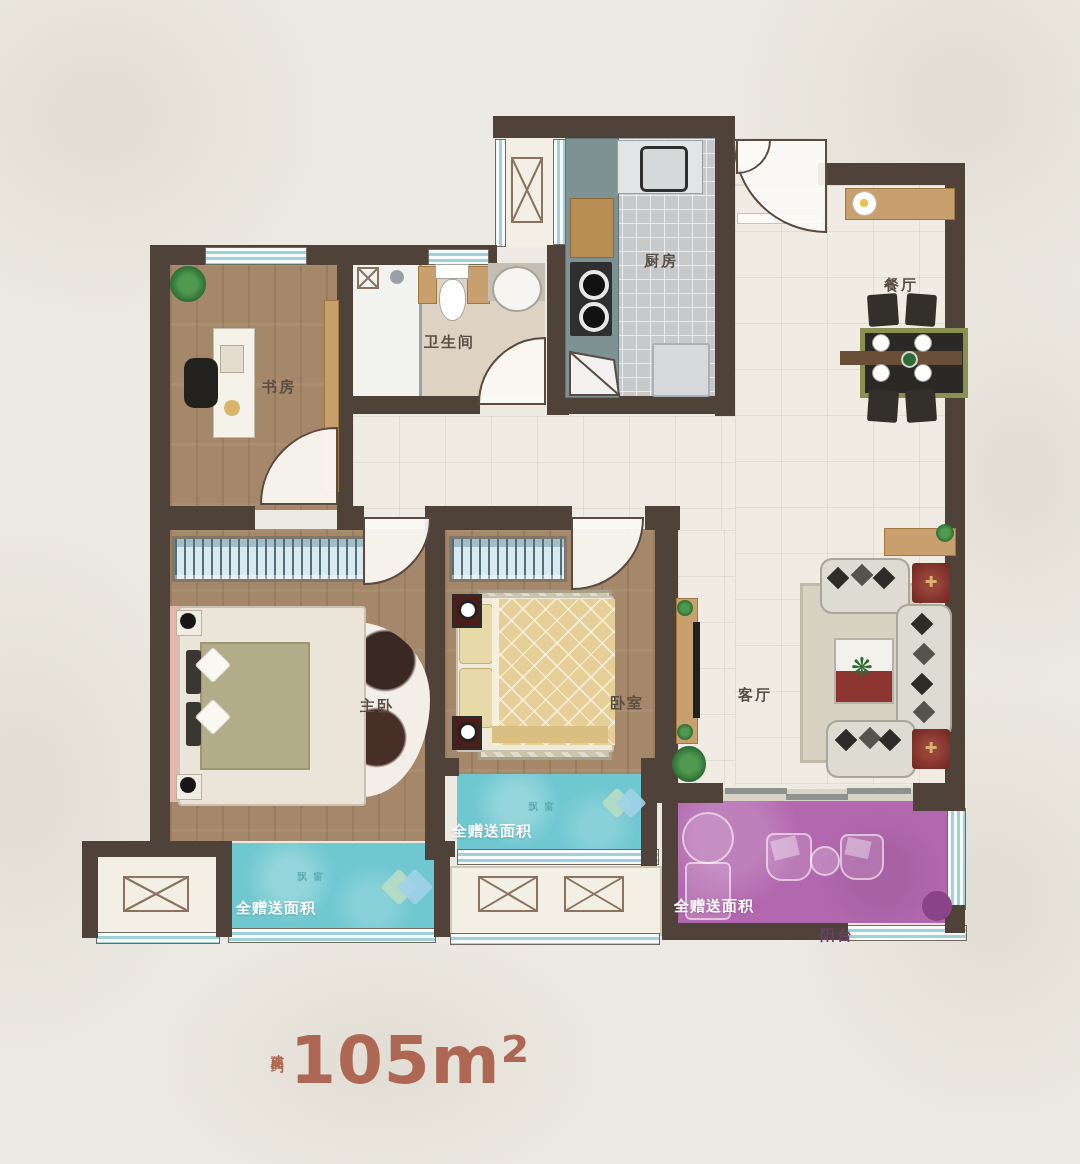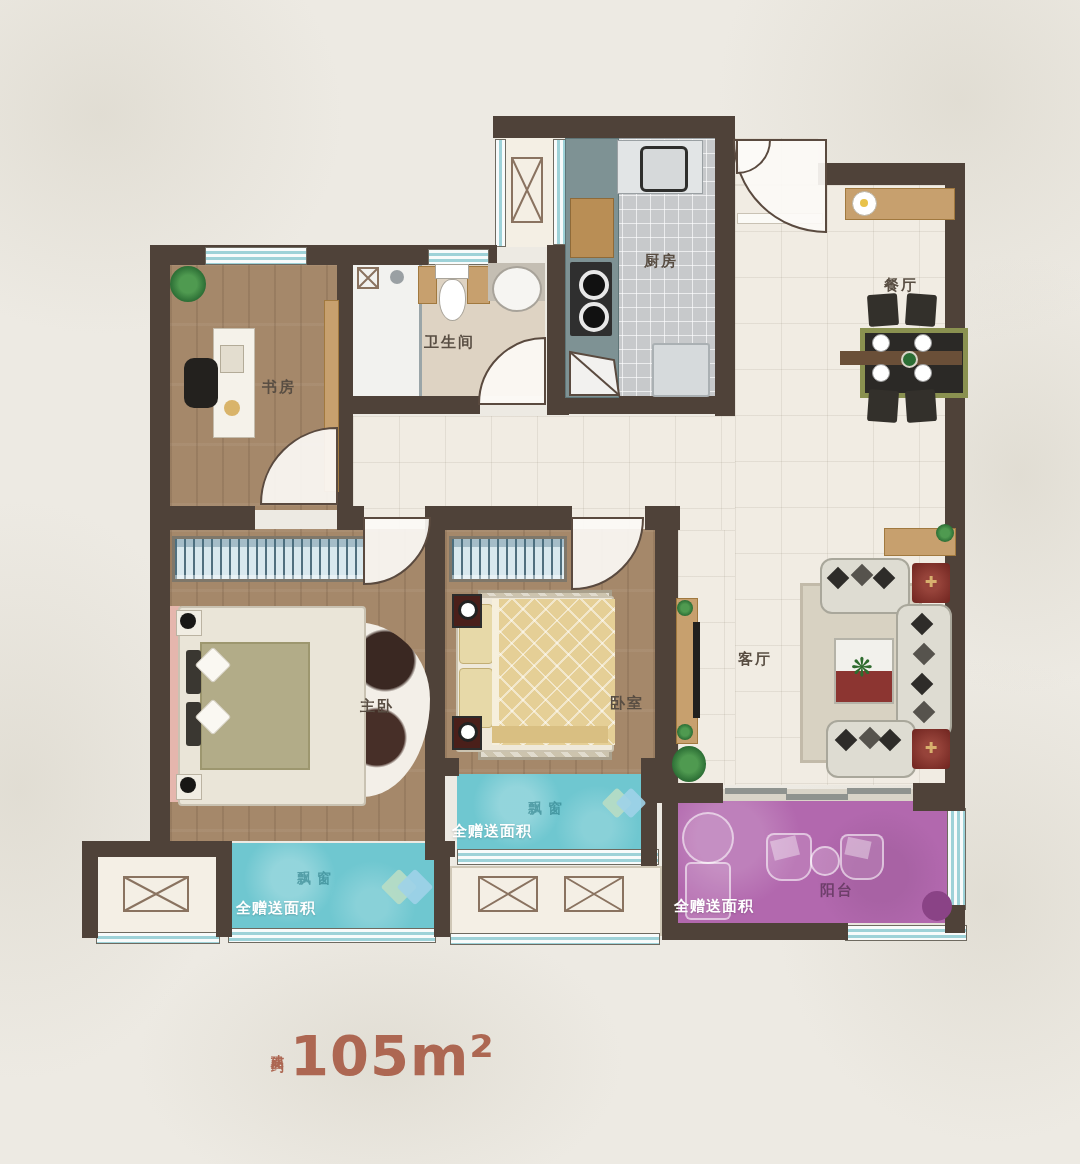--- a/index.html
+++ b/index.html
@@ -25,21 +25,21 @@
   .bay{position:absolute;background:#6fc7d0;
        background-image:radial-gradient(circle at 30% 40%, rgba(255,255,255,.25) 0 12%, transparent 30%),
        radial-gradient(circle at 70% 70%, rgba(255,255,255,.18) 0 10%, transparent 28%);}
   .balcony{position:absolute;background:#b268ae;
        background-image:radial-gradient(circle at 20% 30%, rgba(255,255,255,.16) 0 14%, transparent 30%),
        radial-gradient(circle at 75% 60%, rgba(0,0,0,.06) 0 12%, transparent 30%);}
   .platform{position:absolute;background:#f4efe5;border:2px solid #cfc7b6;}
   .label{position:absolute;font-size:15px;font-weight:600;color:#594e43;letter-spacing:2px;white-space:nowrap;}
   .gift{position:absolute;font-size:15px;font-weight:700;color:#ffffff;letter-spacing:1px;white-space:nowrap;
         text-shadow:0 1px 2px rgba(0,0,0,.18);}
-  .bayword{position:absolute;font-size:14px;font-weight:700;color:rgba(32,115,125,.55);letter-spacing:6px;white-space:nowrap;}
+  .bayword{position:absolute;font-size:10px;font-weight:400;color:rgba(32,115,125,.55);letter-spacing:6px;white-space:nowrap;}
   .tan{position:absolute;background:#c7a06e;border:1px solid #a1793f;}
   .darkf{position:absolute;background:#33302b;border-radius:3px;}
   .sofa{position:absolute;background:#dedcd2;border:2px solid #a9a79b;border-radius:12px;}
   .pillow{position:absolute;width:16px;height:16px;background:#2e2c29;transform:rotate(45deg);}
   .wardrobe{position:absolute;border:3px solid #7e776a;
         background:repeating-linear-gradient(90deg,#51707e 0 2px,#d9e9ee 2px 9px);
         box-shadow:inset 0 8px 0 rgba(70,110,130,.35), inset 0 -4px 0 rgba(255,255,255,.4);}
   .rug2{position:absolute;background:#cdc4ae;border:3px solid #a9a08c;
         background-image:repeating-linear-gradient(45deg,rgba(255,255,255,.4) 0 5px,transparent 5px 12px);}
   .cow{position:absolute;background:#f3efe8;border-radius:46% 54% 48% 52%/52% 44% 56% 48%;
@@ -47,21 +47,21 @@
        radial-gradient(circle at 68% 22%,#3a2822 0 17%,transparent 19%),
        radial-gradient(circle at 62% 66%,#472f28 0 19%,transparent 21%),
        radial-gradient(circle at 26% 72%,#3a2822 0 12%,transparent 14%);}
   .plant{position:absolute;border-radius:50%;
        background:radial-gradient(circle,#4f9a50 0 35%,#2c6e35 70%,#1f5428 100%);}
   .redchair{position:absolute;background:radial-gradient(circle at 50% 50%,#96433a 0 30%,#6f241f 100%);
        border-radius:4px;color:#d8b06e;font-size:15px;line-height:38px;text-align:center;}
   .balc-item{position:absolute;border:2px solid rgba(255,255,255,.55);background:rgba(255,255,255,.12);}
   .caption{position:absolute;left:268px;top:1028px;display:flex;align-items:flex-start;color:#ad6752;}
   .caption .pre{writing-mode:vertical-rl;font-size:13px;letter-spacing:3px;margin-top:16px;font-weight:600;}
-  .caption .num{font-size:56px;font-weight:800;line-height:1;letter-spacing:1px;margin-left:4px;}
+  .caption .num{font-size:66px;font-weight:800;line-height:1;letter-spacing:1px;margin-left:4px;}
   .caption .layout{font-size:58px;font-weight:800;line-height:1;letter-spacing:7px;margin-left:36px;margin-top:5px;}
   .diamond{position:absolute;transform:rotate(45deg);border-radius:3px;}
 </style>
 </head>
 <body>
 
 <div class="stage">
 
   <div class="petal" style="left:-160px;top:-120px;width:520px;height:470px;"></div>
   <div class="petal" style="left:700px;top:-160px;width:520px;height:520px;"></div>
@@ -269,22 +269,22 @@
       <path d="M 358 268 L 378 288 M 378 268 L 358 288"></path>
     </g>
   </svg>
 
   <div class="label" style="left:262px;top:378px;">书房</div>
   <div class="label" style="left:424px;top:333px;">卫生间</div>
   <div class="label" style="left:644px;top:252px;">厨房</div>
   <div class="label" style="left:884px;top:276px;">餐厅</div>
   <div class="label" style="left:360px;top:697px;">主卧</div>
   <div class="label" style="left:610px;top:694px;">卧室</div>
-  <div class="label" style="left:738px;top:650px;">客厅</div>
-  <div class="label" style="left:804px;top:881px;color:#6d3e6a;padding-left:16px;">阳台</div>
+  <div class="label" style="left:738px;top:686px;">客厅</div>
+  <div class="label" style="left:804px;top:926px;color:#6d3e6a;padding-left:16px;">阳台</div>
 
   <div class="bayword" style="left:297px;top:870px;">飘窗</div>
   <div class="bayword" style="left:528px;top:800px;">飘窗</div>
   <div class="gift" style="left:236px;top:899px;">全赠送面积</div>
   <div class="gift" style="left:452px;top:822px;">全赠送面积</div>
   <div class="gift" style="left:674px;top:897px;">全赠送面积</div>
 
   <div class="caption">
     <div class="pre">建面约</div>
     <div class="num">105m²</div>

